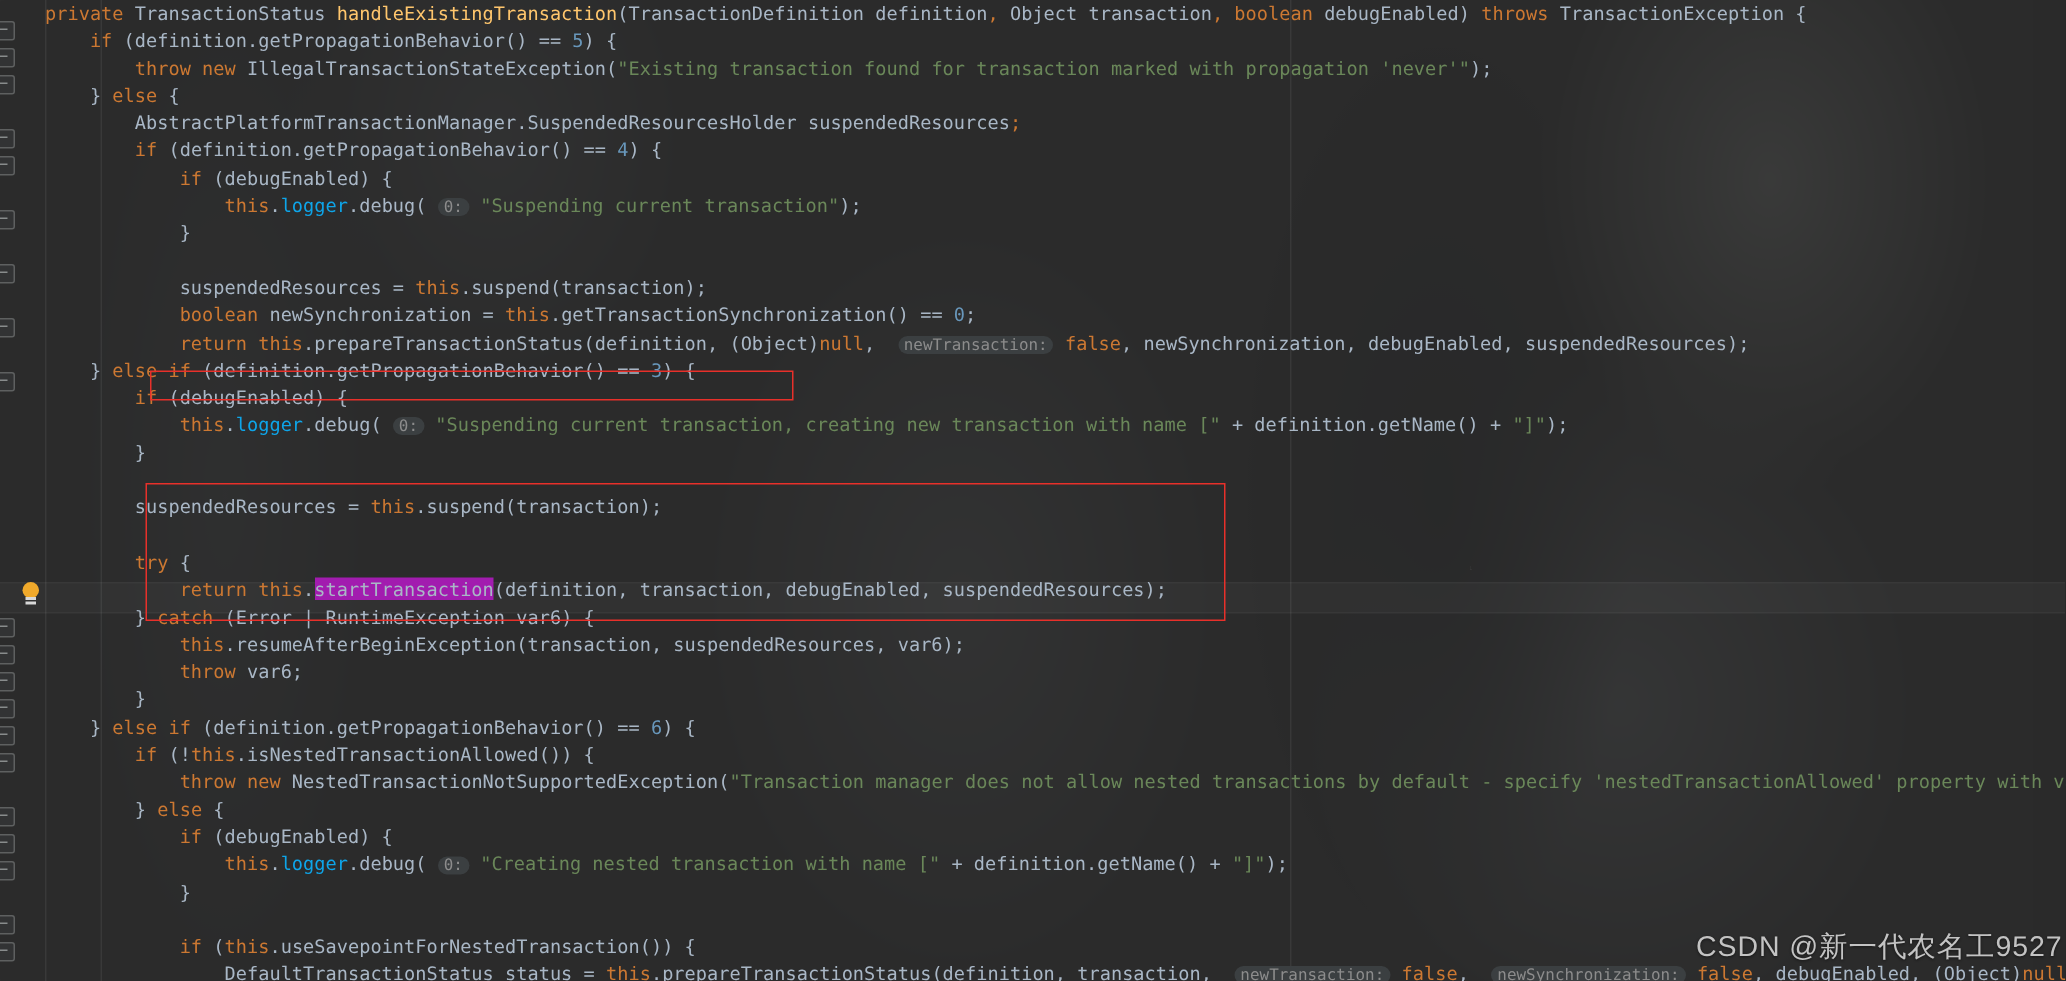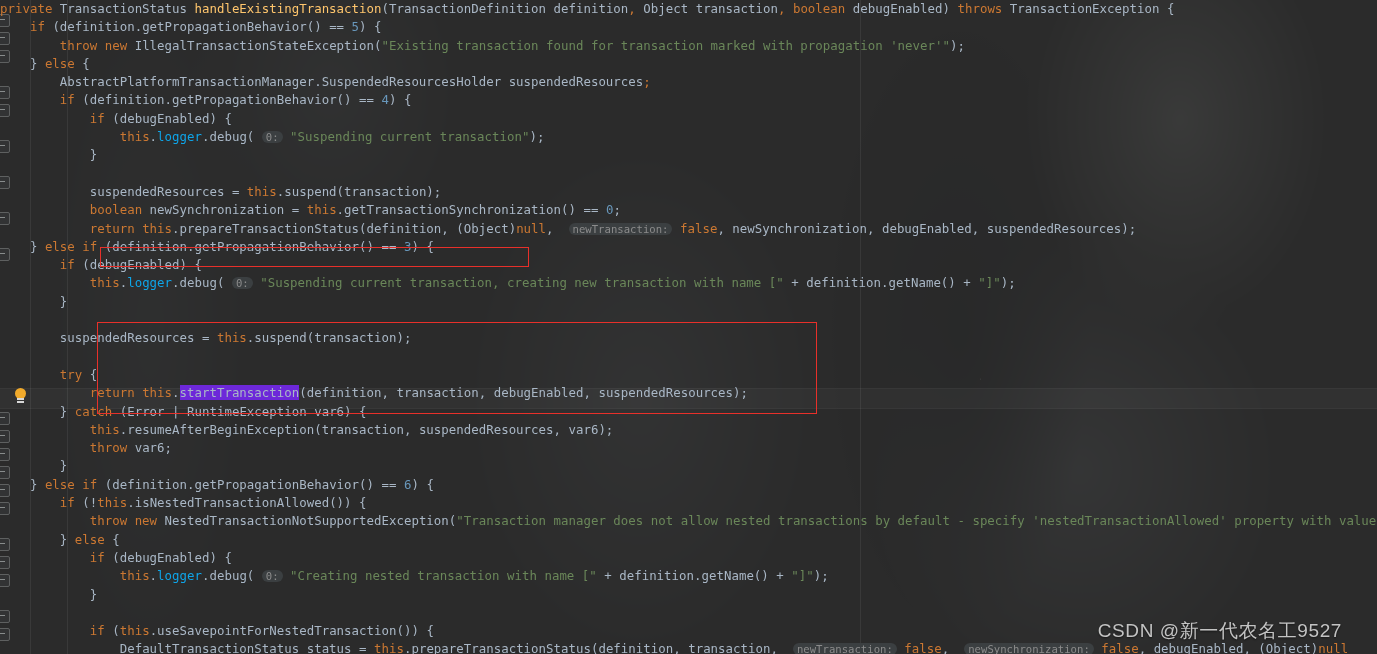--- a/index.html
+++ b/index.html
@@ -75,39 +75,39 @@
     border-bottom:1px solid rgba(255,255,255,.035);
   }
   
   #code{
     position:absolute;left:0;top:0;width:1377px;
     font-size:12.4px;line-height:18.3px;
     white-space:pre;
     color:#a9b7c6;
     letter-spacing:.02px;
   }
-  .ln{height:18.3px;}
+  .ln{height:18.3px;padding-left:30px;}
   .kw{color:#cc7832;}
   .str{color:#6a8759;}
   .num{color:#6897bb;}
   .fn{color:#ffc66d;}
   .fld{color:#0ea5e9;}
   .pln{color:#a9b7c6;}
   .hint{
     color:#8c8c8c;background:#3b3f41;border-radius:7px;
     padding:0 4px;font-size:10.6px;
   }
-  .selhl{background:#6d28d9;}
+  .selhl{background:#a21caf;}
   
   .redbox{
     position:absolute;border:1.4px solid #e8302a;pointer-events:none;
   }
   
   #watermark{
-    position:absolute;right:35px;top:618px;
+    position:absolute;right:2px;top:618px;
     color:#d8d8d8;opacity:.88;
     font-family:"Liberation Sans","DejaVu Sans",sans-serif;
     font-size:19px;letter-spacing:.6px;
     text-shadow:0 1px 2px rgba(0,0,0,.6);
   }
 </style>
 </head>
 <body>
 
 <div id="editor">

